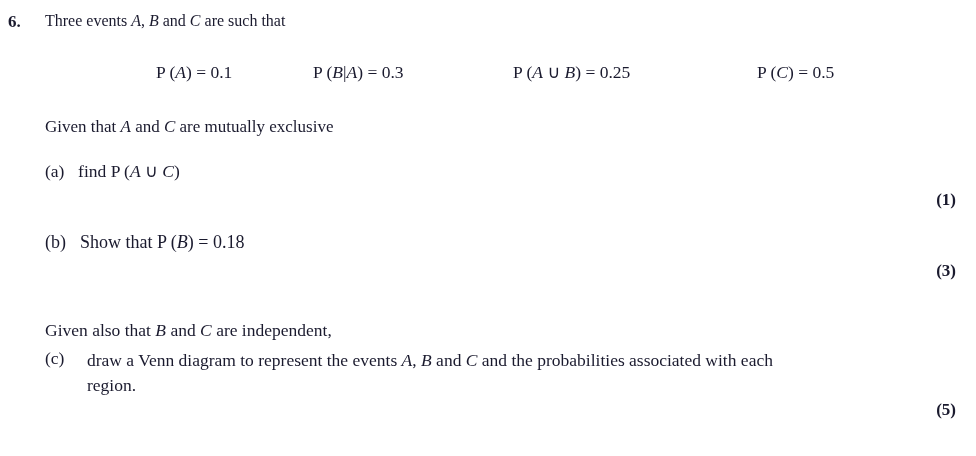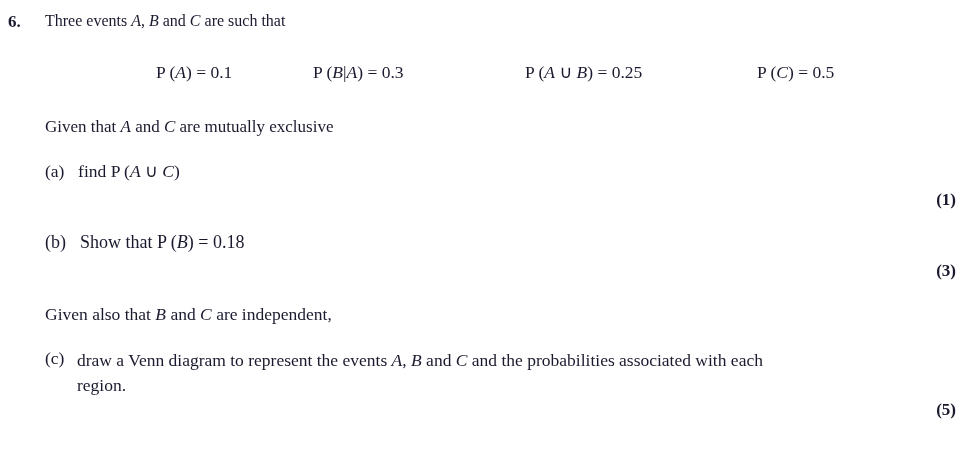--- a/index.html
+++ b/index.html
@@ -43,21 +43,21 @@
     top: 62px;
     width: 880px;
     font-size: 17.5px;
   }
   .prob-row .cell {
     position: absolute;
     white-space: nowrap;
   }
   .cell.c1 { left: 111px; }
   .cell.c2 { left: 268px; }
-  .cell.c3 { left: 480px; }
+  .cell.c3 { left: 468px; }
   .cell.c4 { left: 712px; font-family: Liberation Serif, serif; }
 
   .given1 {
     position: absolute;
     left: 45px;
     top: 117px;
     font-size: 17px;
     white-space: nowrap;
   }
   .part-a {
@@ -86,39 +86,39 @@
   .mark-3 {
     position: absolute;
     right: 20px;
     top: 261px;
     font-weight: bold;
     font-size: 17px;
   }
   .given2 {
     position: absolute;
     left: 45px;
-    top: 304px;
+    top: 320px;
     font-size: 17.5px;
     white-space: nowrap;
   }
   .part-c {
     position: absolute;
     left: 45px;
     top: 348px;
     font-size: 17.5px;
     width: 760px;
   }
   .part-c .label {
     position: absolute;
     left: 0;
     top: 0;
   }
   .part-c .body {
     display: block;
-    margin-left: 32px;
+    margin-left: 42px;
     line-height: 1.45;
   }
   .mark-5 {
     position: absolute;
     right: 20px;
     top: 400px;
     font-weight: bold;
     font-size: 17px;
   }
   i, .it {

